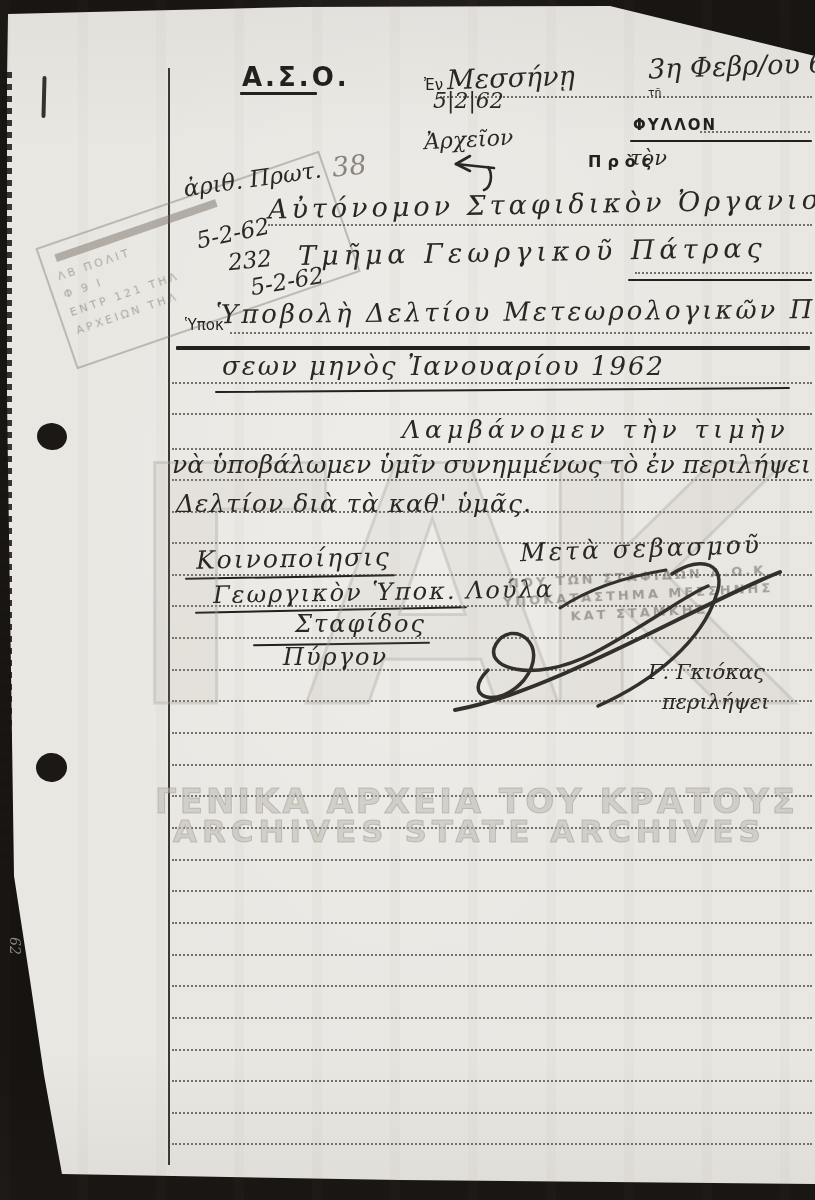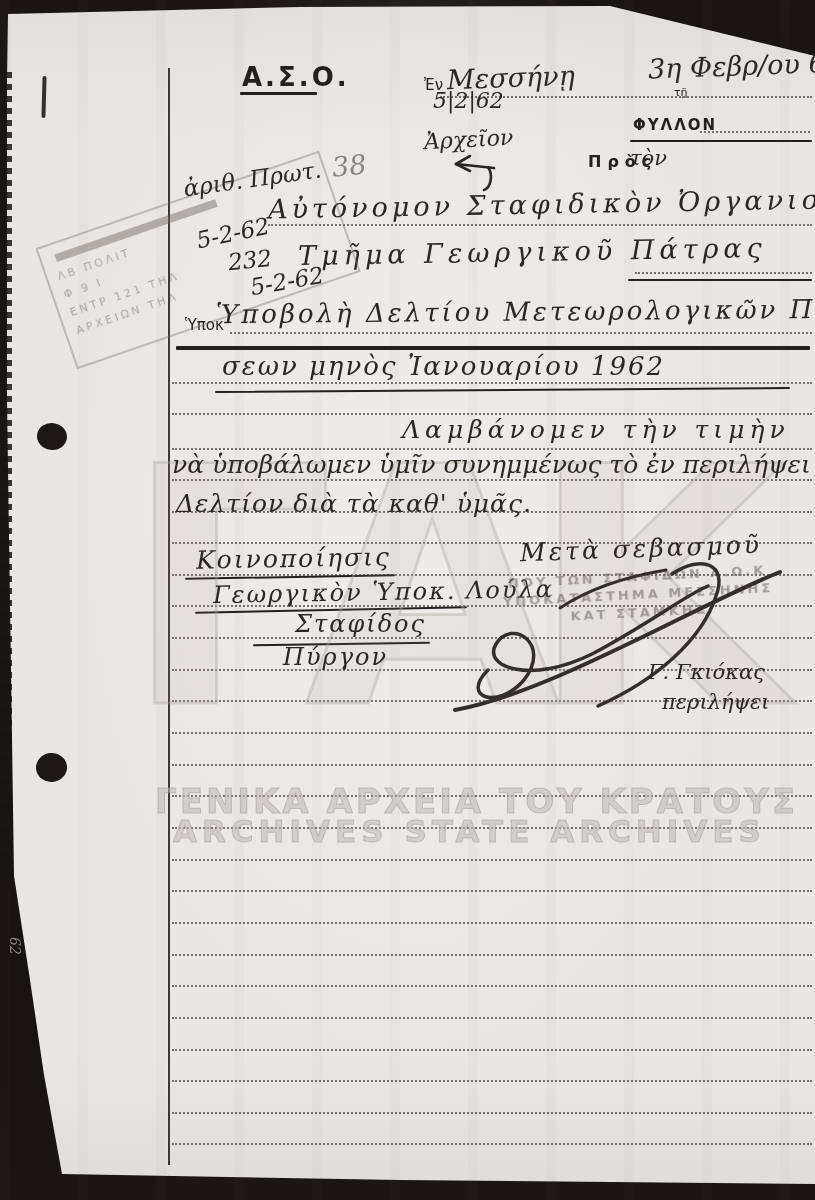--- a/index.html
+++ b/index.html
@@ -138,21 +138,21 @@
       <div class="rule-solid" style="left: 195px; top: 609px; width: 272px; height: 2px; transform: rotate(-1.2deg);"></div>
       <div class="rule-solid" style="left: 253px; top: 643px; width: 177px; height: 2px; transform: rotate(-0.8deg);"></div>
     </div>
 
   <div class="wm-mono">ΓΑΚ</div>
   <div class="wm-text wm-line1">ΓΕΝΙΚΑ ΑΡΧΕΙΑ ΤΟΥ ΚΡΑΤΟΥΣ</div>
   <div class="wm-text wm-line2">ARCHIVES STATE ARCHIVES</div>
 
   <div class="printed aso" style="left:242px;top:62px;">Α.Σ.Ο.</div>
   <div class="printed small-label" style="left:424px;top:76px;">Ἐν</div>
-  <div class="printed" style="left:674px;top:86px;font-size:11px;">τῇ</div>
+  <div class="printed" style="left:648px;top:86px;font-size:11px;">τῇ</div>
   <div class="printed fyllon" style="left:633px;top:116px;">ΦΥΛΛΟΝ</div>
   <div class="printed pros" style="left:588px;top:152px;">Πρὸς</div>
   <div class="printed small-label" style="left:185px;top:316px;">Ὑποκ</div>
 
   <div class="hw" style="left:447px;top:62px;font-size:27px;transform:rotate(-2deg);">Μεσσήνῃ</div>
   <div class="hw" style="left:648px;top:50px;font-size:27px;transform:rotate(-2deg);">3η Φεβρ/ου 62</div>
   <div class="hw" style="left:433px;top:88px;font-size:22px;">5|2|62</div>
   <div class="hw" style="left:424px;top:127px;font-size:22px;transform:rotate(-3deg);">Ἀρχεῖον</div>
   <svg class="arrow-svg" width="52" height="44" viewBox="0 0 52 44">
     <g fill="none" stroke="#2b2824" stroke-width="2.6" stroke-linecap="round">

